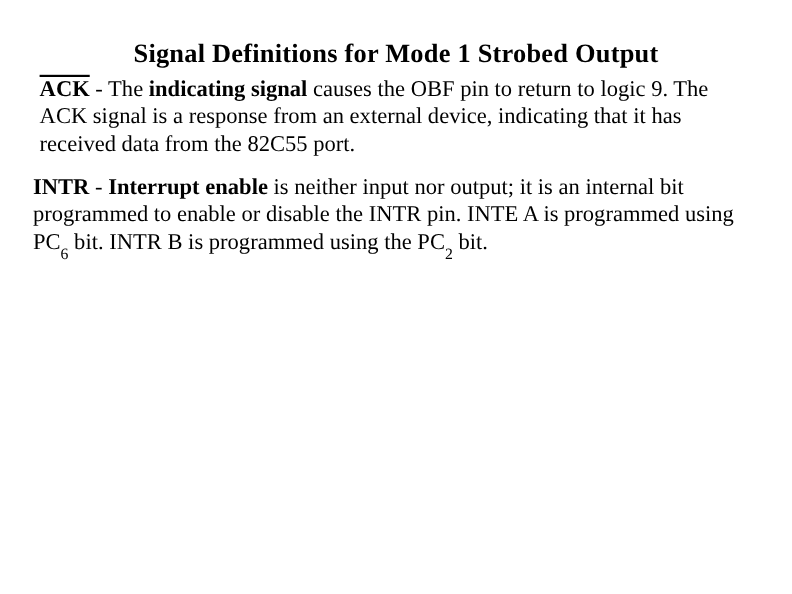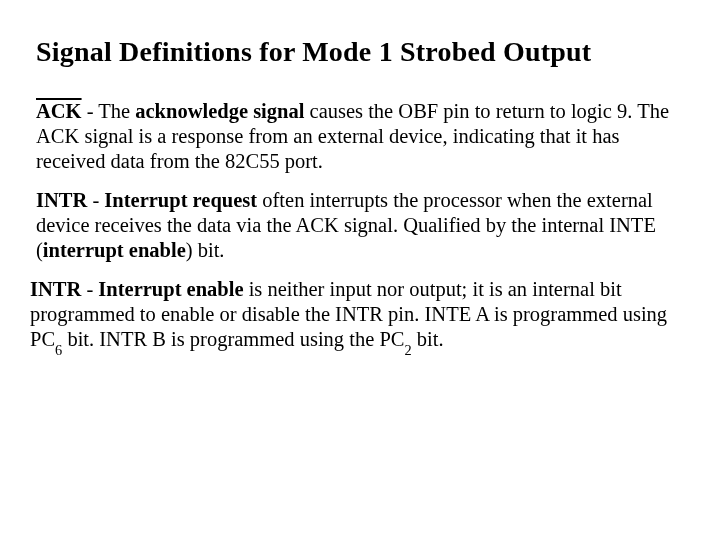--- a/index.html
+++ b/index.html
@@ -9,23 +9,24 @@
     height: 540px;
     background: #ffffff;
     font-family: "Times New Roman", Times, serif;
     color: #000000;
   }
   .page {
     box-sizing: border-box;
     padding: 36px 36px 36px 36px;
   }
   h1.title {
-    font-size: 28px;
+    font-size: 24px;
     font-weight: bold;
-    margin: 0 0 31px 0;
+    text-align: center;
+    margin: 0 0 6px 0;
     letter-spacing: 0.2px;
   }
   .defs {
     font-size: 20.5px;
     line-height: 1.22;
   }
   .def {
     margin: 0 0 14px 0;
     text-align: justify;
     text-justify: inter-word;
@@ -42,25 +43,22 @@
 <body>
 
 <div class="page">
 
   <h1 class="title">Signal Definitions for Mode 1 Strobed Output</h1>
 
   <div class="defs">
 
 
     <p class="def loose">
-      <span class="b overline">ACK</span><span> - The </span><span class="b">acknowledge signal</span><span> causes the OBF pin to return to logic 9. The ACK signal is a response from an external device, indicating that it has received data from the 82C55 port.</span>
+      <span class="b overline">ACK</span><span> - The </span><span class="b">indicating signal</span><span> causes the OBF pin to return to logic 9. The ACK signal is a response from an external device, indicating that it has received data from the 82C55 port.</span>
     </p>
 
-    <p class="def loose">
-      <span class="b">INTR</span><span> - </span><span class="b">Interrupt request</span><span> often interrupts the processor when the external device receives the data via the ACK signal. Qualified by the internal INTE (</span><span class="b">interrupt enable</span><span>) bit.</span>
-    </p>
 
     <p class="def loose" style="margin-left:-6px;">
       <span class="b">INTR</span><span> - </span><span class="b">Interrupt enable</span><span> is neither input nor output; it is an internal bit programmed to enable or disable the INTR pin. INTE A is programmed using PC</span><sub>6</sub><span> bit. INTR B is programmed using the PC</span><sub>2</sub><span> bit.</span>
     </p>
 
   </div>
 </div>
 
 </body></html>

